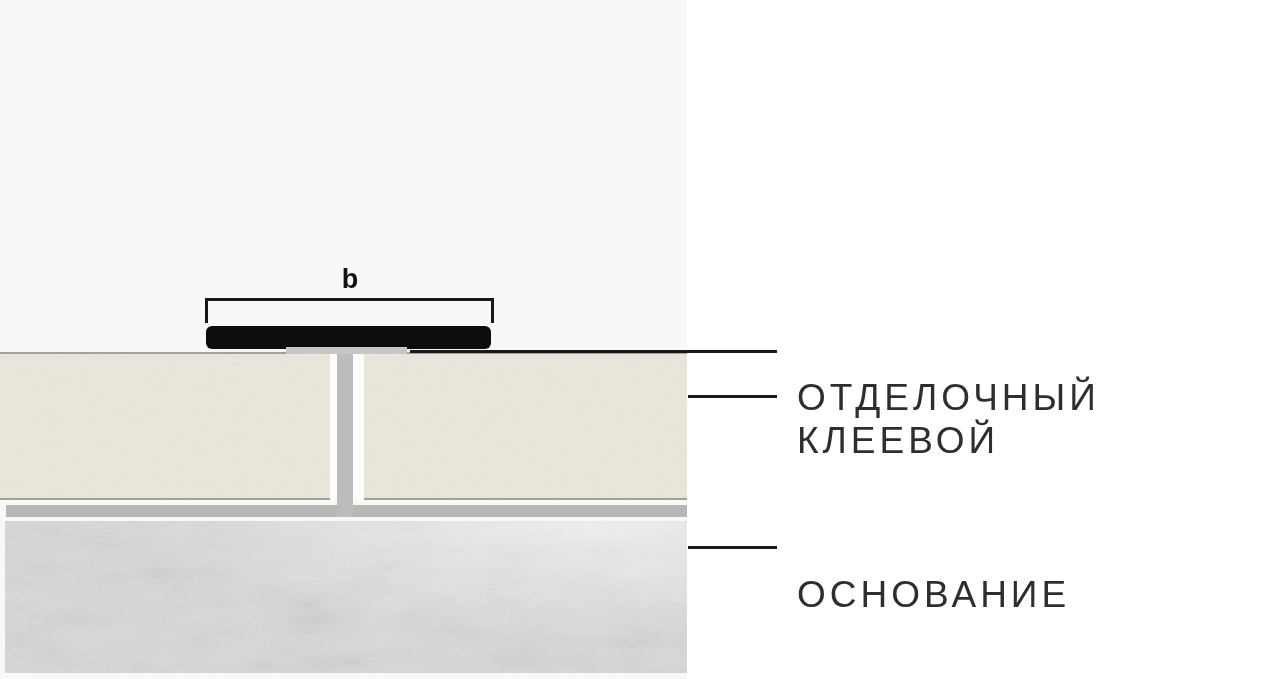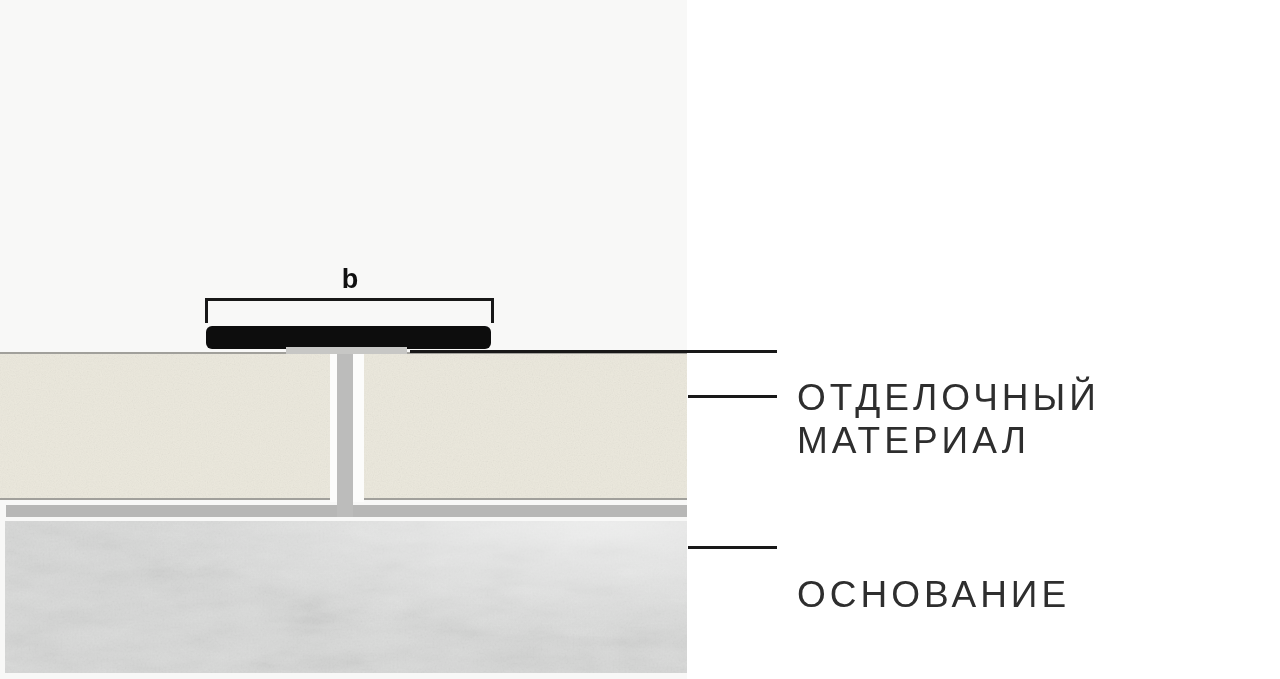--- a/index.html
+++ b/index.html
@@ -126,18 +126,18 @@
     <div class="profile"></div>
   </div>
 
   <div class="leader l1"></div>
   <div class="leader l2"></div>
   <div class="leader l3"></div>
 
 
   <div class="callout c2">
     <div>ОТДЕЛОЧНЫЙ</div>
-    <div>МАТЕРИАЛ</div>
+    <div>КЛЕЕВОЙ</div>
   </div>
 
   <div class="callout c3">ОСНОВАНИЕ</div>
 
 </div>
 
 </body></html>

